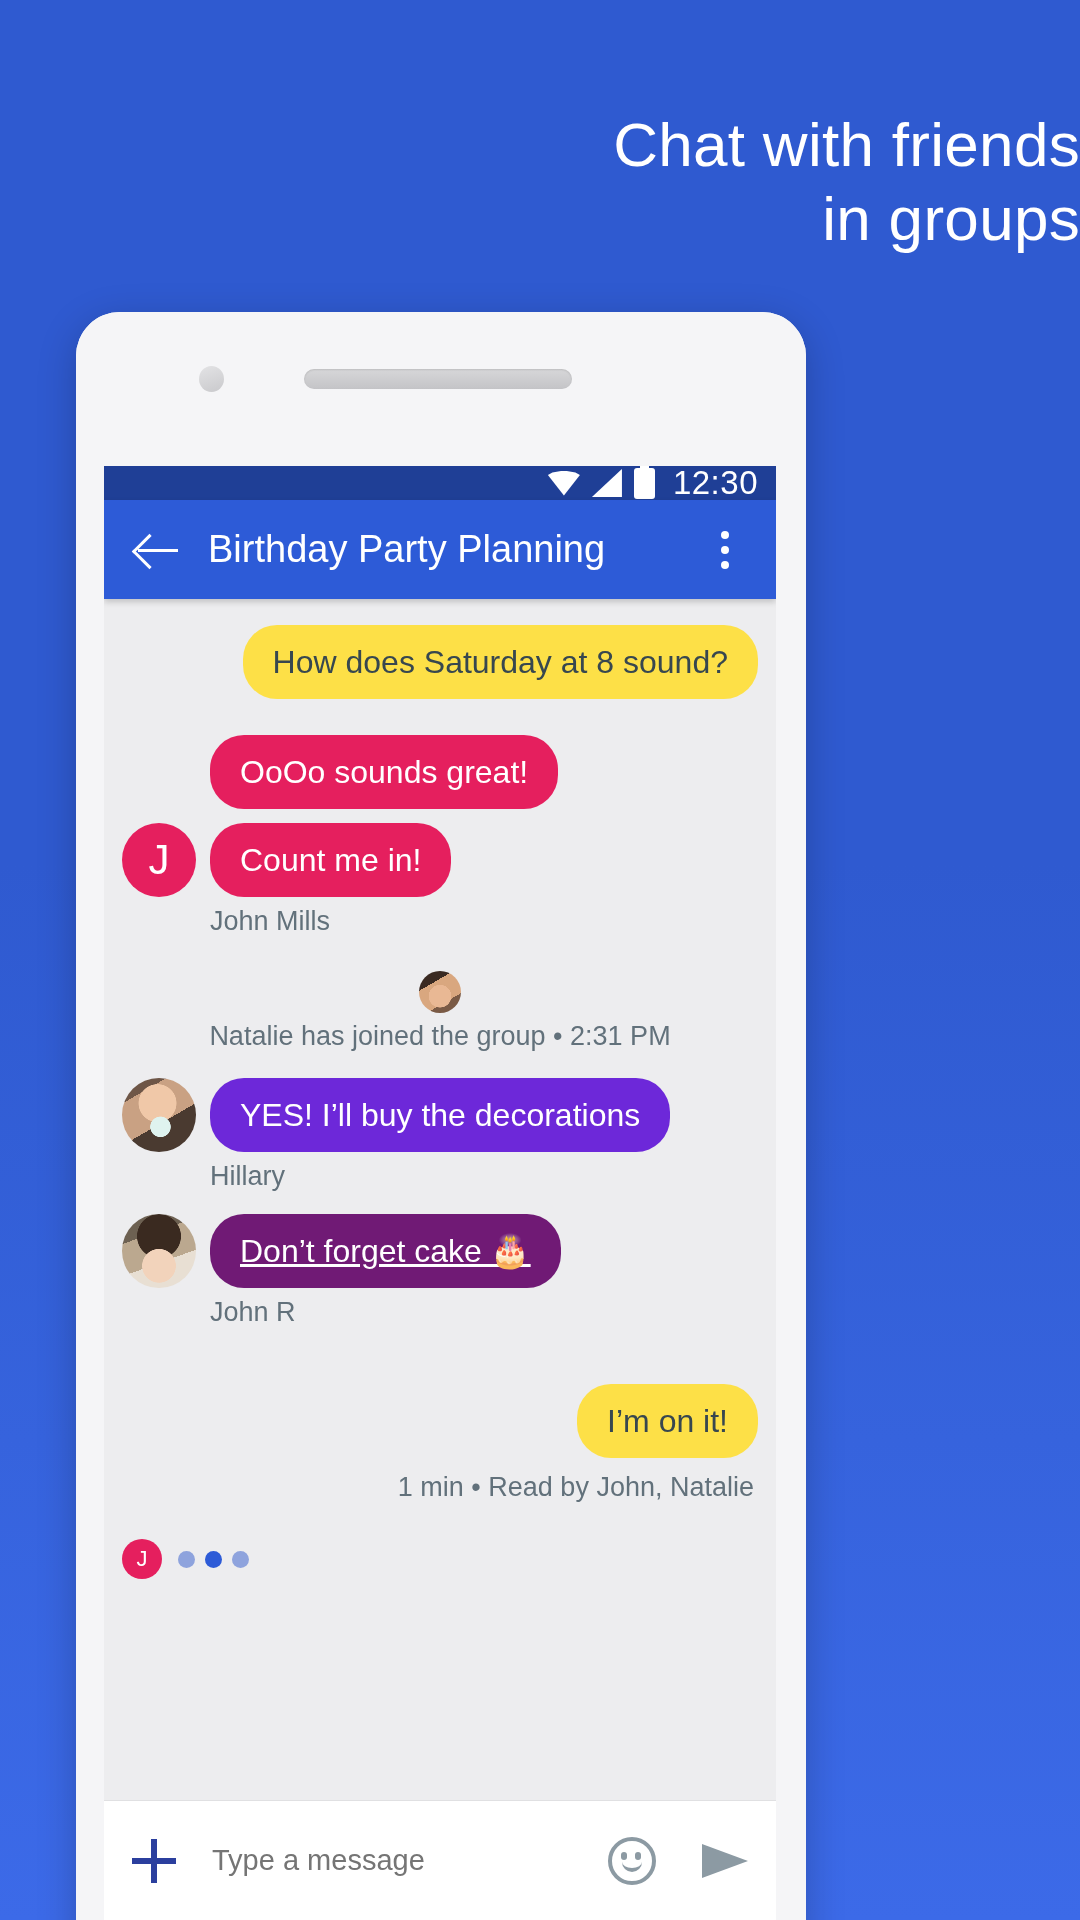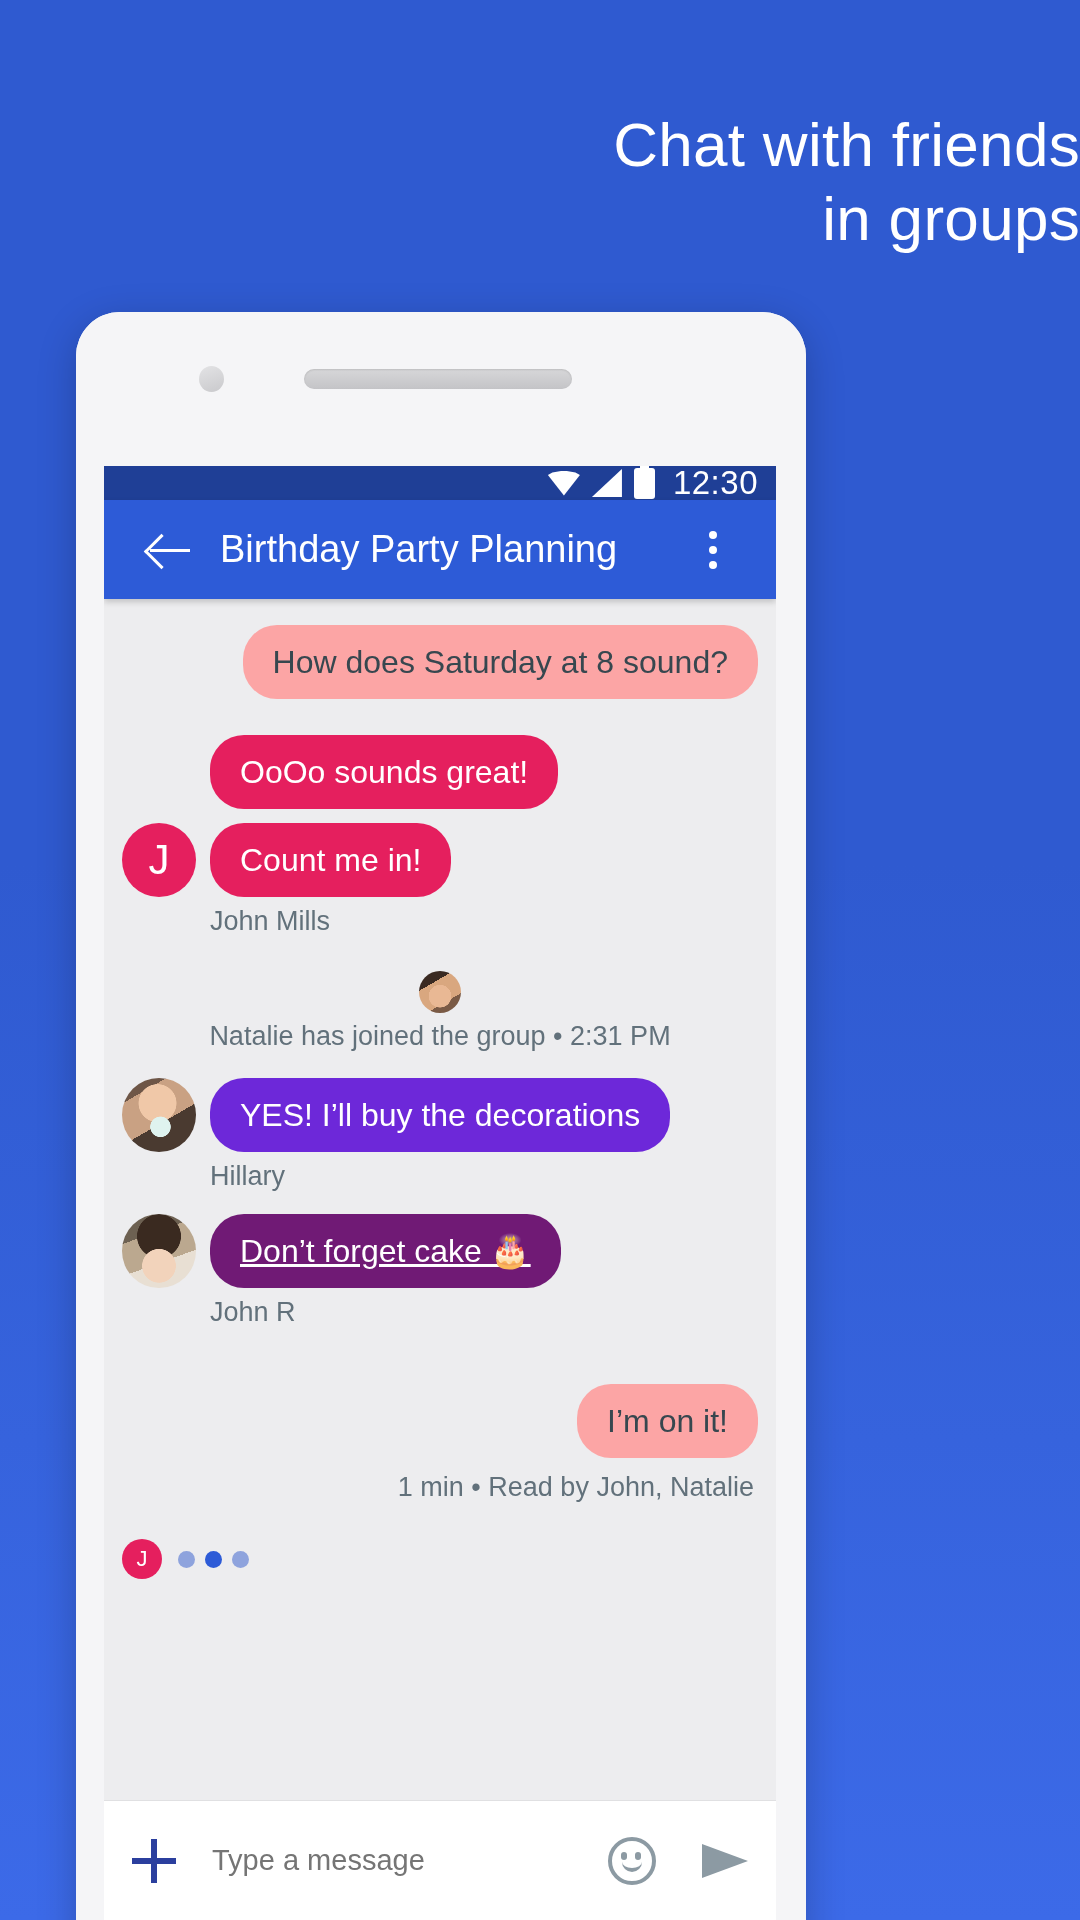--- a/index.html
+++ b/index.html
@@ -51,38 +51,38 @@
   .st-wifi { width:32px; height:25px; background:#fff;
     clip-path:polygon(50% 100%, 0% 18%, 14% 8%, 50% 0%, 86% 8%, 100% 18%); }
   .st-signal { width:30px; height:28px; background:#fff; clip-path:polygon(100% 0,100% 100%,0 100%); }
   .st-batt { width:21px; height:31px; background:#fff; border-radius:3px; position:relative; }
   .st-batt:before{content:"";position:absolute;top:-5px;left:6px;width:9px;height:5px;background:#fff;border-radius:2px 2px 0 0;}
   .st-time { color:#fff; font-size:33px; font-weight:500; margin-left:6px; letter-spacing:.5px; }
 
   
   .appbar {
     height:99px; background:#2d5bd7; display:flex; align-items:center;
-    padding:0 44px; box-shadow:0 3px 6px rgba(0,0,0,.18); position:relative; z-index:3;
+    padding:0 32px; box-shadow:0 3px 6px rgba(0,0,0,.18); position:relative; z-index:3;
   }
   .back-arrow { width:46px; height:40px; position:relative; flex:0 0 auto; margin-right:26px; cursor:pointer; }
   .back-arrow:before{content:"";position:absolute;top:19px;left:2px;width:40px;height:3px;background:#fff;}
   .back-arrow:after{content:"";position:absolute;top:9px;left:1px;width:22px;height:22px;
     border-left:3px solid #fff;border-bottom:3px solid #fff;transform:rotate(45deg);}
   .appbar-title { color:#fff; font-size:38px; font-weight:400; flex:1; }
   .overflow { width:10px; display:flex; flex-direction:column; gap:7px; align-items:center; cursor:pointer; margin-right:14px;}
   .overflow i { width:8px; height:8px; border-radius:50%; background:#fff; display:block; }
 
   
   .convo { position:relative; height:1168px; background:#ededef; padding:0 18px; }
 
   .row { display:flex; align-items:flex-end; }
   .row.out { justify-content:flex-end; }
 
   .bubble { border-radius:34px; padding:18px 30px; font-size:32px; line-height:38px; max-width:520px; }
-  .bubble.white { background:#fca5a5; color:#37474f; border-radius:34px; }
+  .bubble.white { background:#fde047; color:#37474f; border-radius:34px; }
   .bubble.pink  { background:#e51f5e; color:#fff; }
   .bubble.cyan  { background:#6d28d9; color:#fff; }
   .bubble.green { background:#701a75; color:#fff;text-decoration:underline; }
 
   .avatar { width:74px; height:74px; border-radius:50%; flex:0 0 auto; margin-right:14px; overflow:hidden; }
   .avatar.initial { background:#e51f5e; color:#fff; display:flex; align-items:center;
                     justify-content:center; font-size:42px; font-weight:400; }
   .avatar-spacer { width:74px; flex:0 0 auto; margin-right:14px; }
 
   .sender { font-size:27px; color:#62717b; margin:9px 0 0 88px; }

